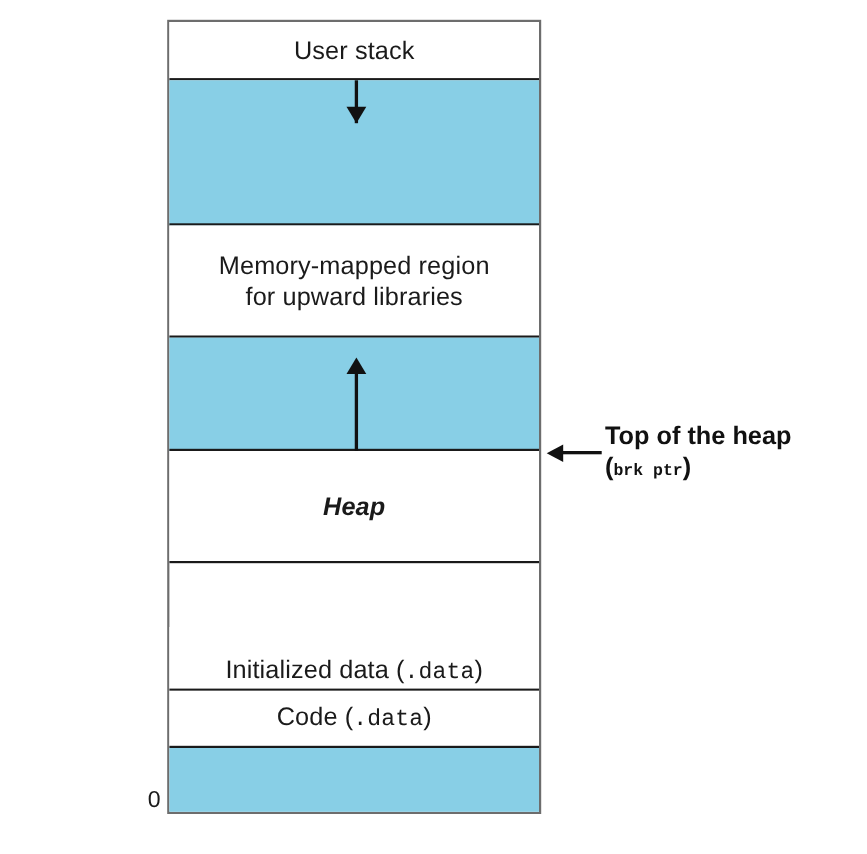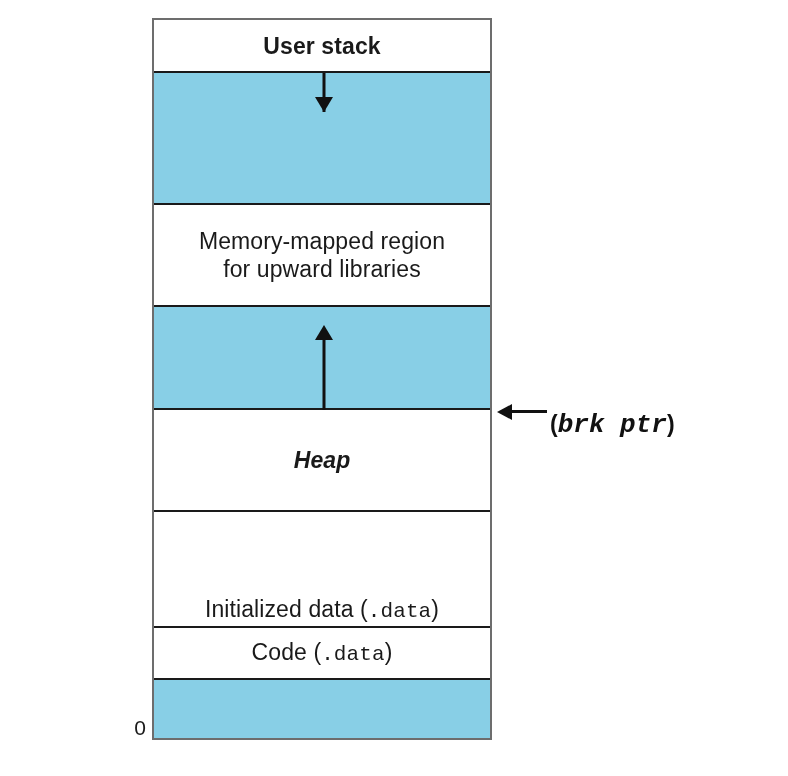--- a/index.html
+++ b/index.html
@@ -131,22 +131,21 @@
     width: 230px;
     font-size: 23px;
     line-height: 28px;
     font-weight: bold;
     color: #111111;
     white-space: nowrap;
   }
   .brk-label .mono {
     font-family: "Liberation Mono", monospace;
     font-weight: bold;
-    font-size: 26px;
-    font-style: italic;
+    font-size: 15px;
   }
 
   
   .zero-label {
     position: absolute;
     left: 124px;
     top: 717px;
     width: 22px;
     text-align: right;
     font-size: 21px;
@@ -154,21 +153,21 @@
     color: #1a1a1a;
   }
 </style>
 </head>
 <body>
 
 <div id="diagram">
 
   <div class="mem-column">
 
-    <div class="band white rule-bottom" style="top:0px; height:53px;font-weight:bold;">
+    <div class="band white rule-bottom" style="top:0px; height:53px;">
       <span class="band-label">User stack</span>
     </div>
 
     <div class="band blue rule-bottom" style="top:53px; height:132px;">
       <div class="arrow-vert" style="left:170px; top:0px;">
         <div class="arrow-shaft" style="top:0px; height:39px;"></div>
         <div class="arrow-head down" style="top:24px;"></div>
       </div>
     </div>
 
@@ -203,18 +202,18 @@
 
   </div>
 
 
   <div class="brk-arrow">
     <div class="head"></div>
     <div class="shaft"></div>
   </div>
 
   <div class="brk-label">
-    <br><span>(</span><span class="mono">brk ptr</span><span>)</span>
+    <span>Top of the heap</span><br><span>(</span><span class="mono">brk ptr</span><span>)</span>
   </div>
 
   <div class="zero-label">0</div>
 
 </div>
 
 </body></html>

